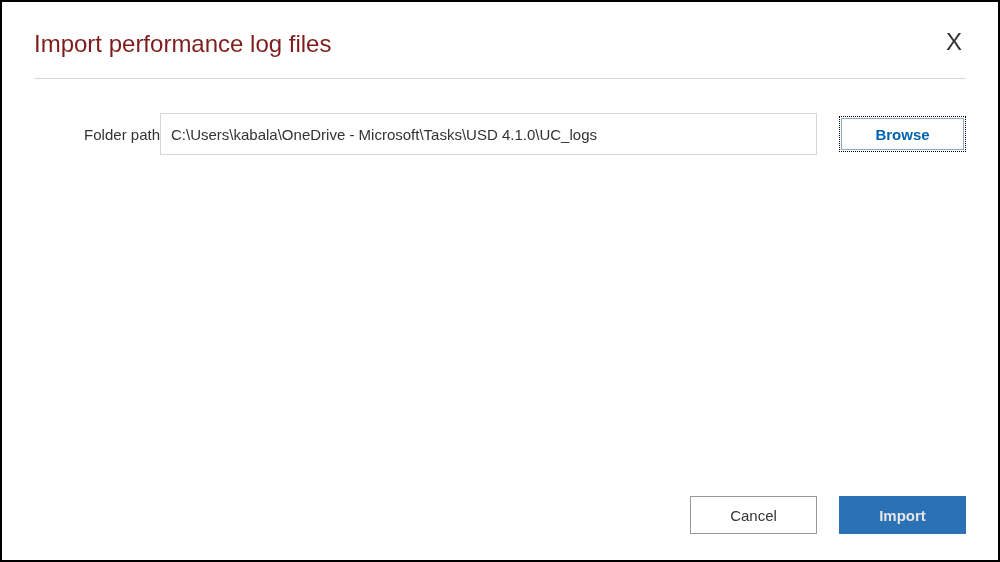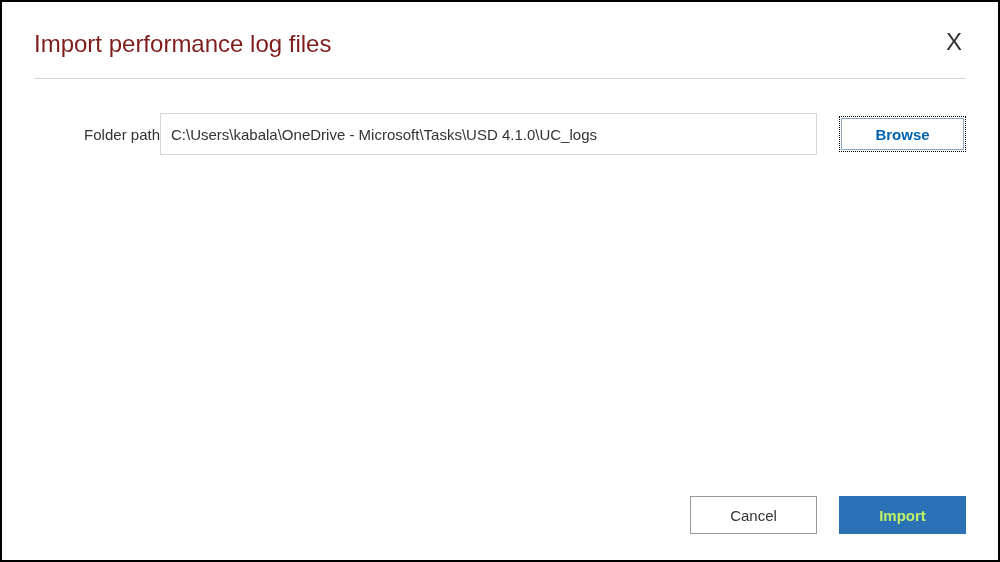--- a/index.html
+++ b/index.html
@@ -101,21 +101,21 @@
       color: #333333;
       font-size: 15px;
       cursor: pointer;
       font-family: inherit;
     }
     .import-button {
       width: 127px;
       height: 38px;
       background: #2a72b5;
       border: none;
-      color: #bef264;
+      color: #e5e5e5;
       font-size: 15px;
       font-weight: 600;
       cursor: pointer;
       font-family: inherit;
     }
   </style>
 </head>
 <body>
 
 <div class="dialog">

